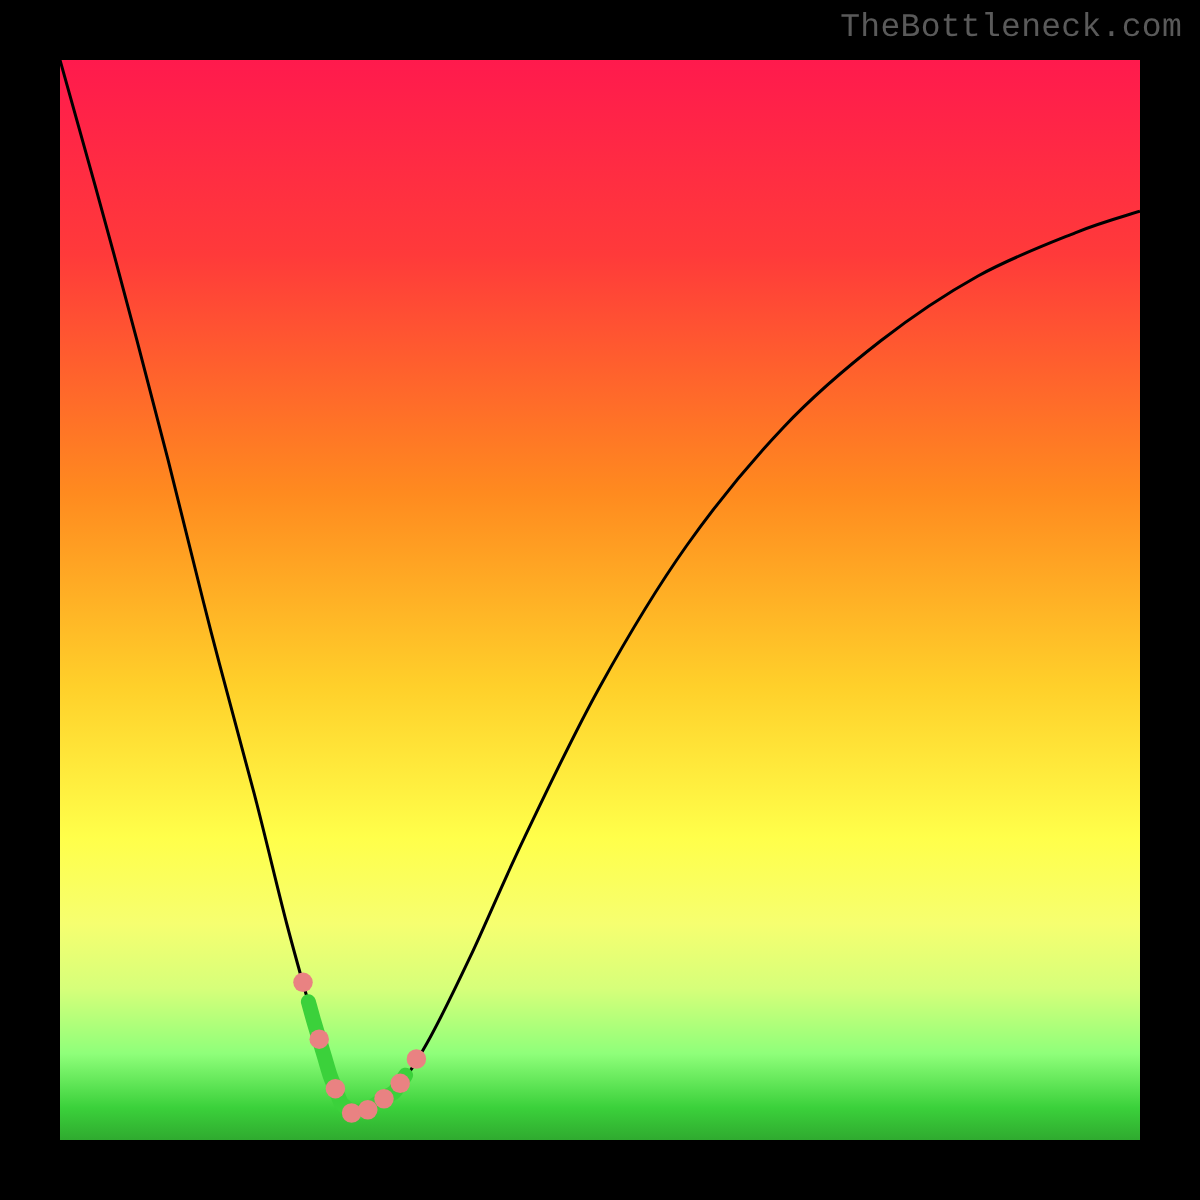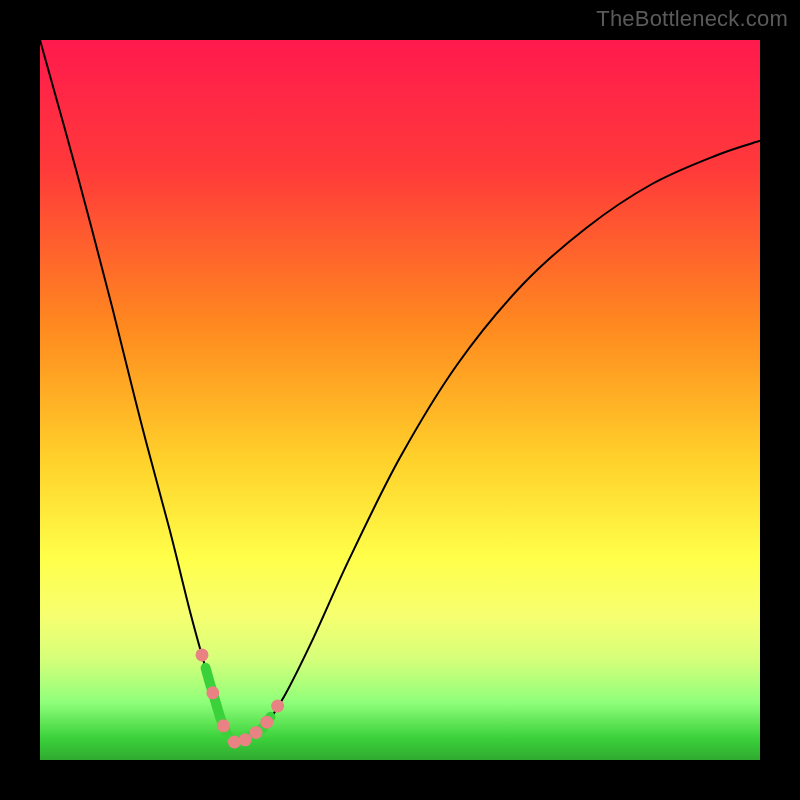--- a/index.html
+++ b/index.html
@@ -32,20 +32,21 @@
   }
   .watermark {
     position: absolute;
     top: 6px;
     right: 12px;
     color: #5a5a5a;
     font-size: 22px;
     font-weight: 500;
     letter-spacing: 0.2px;
     user-select: none;
+    font-family: Liberation Mono, monospace;
   }
   svg.curve {
     position: absolute;
     left: 0; top: 0;
     width: 720px; height: 720px;
   }
   .curve path.black { stroke:#000; stroke-width:2; fill:none; }
   .curve path.green { stroke:#3bd13b; stroke-width:10; fill:none; stroke-linecap:round; }
   .curve circle.pink { fill:#e98282; }
 </style>

